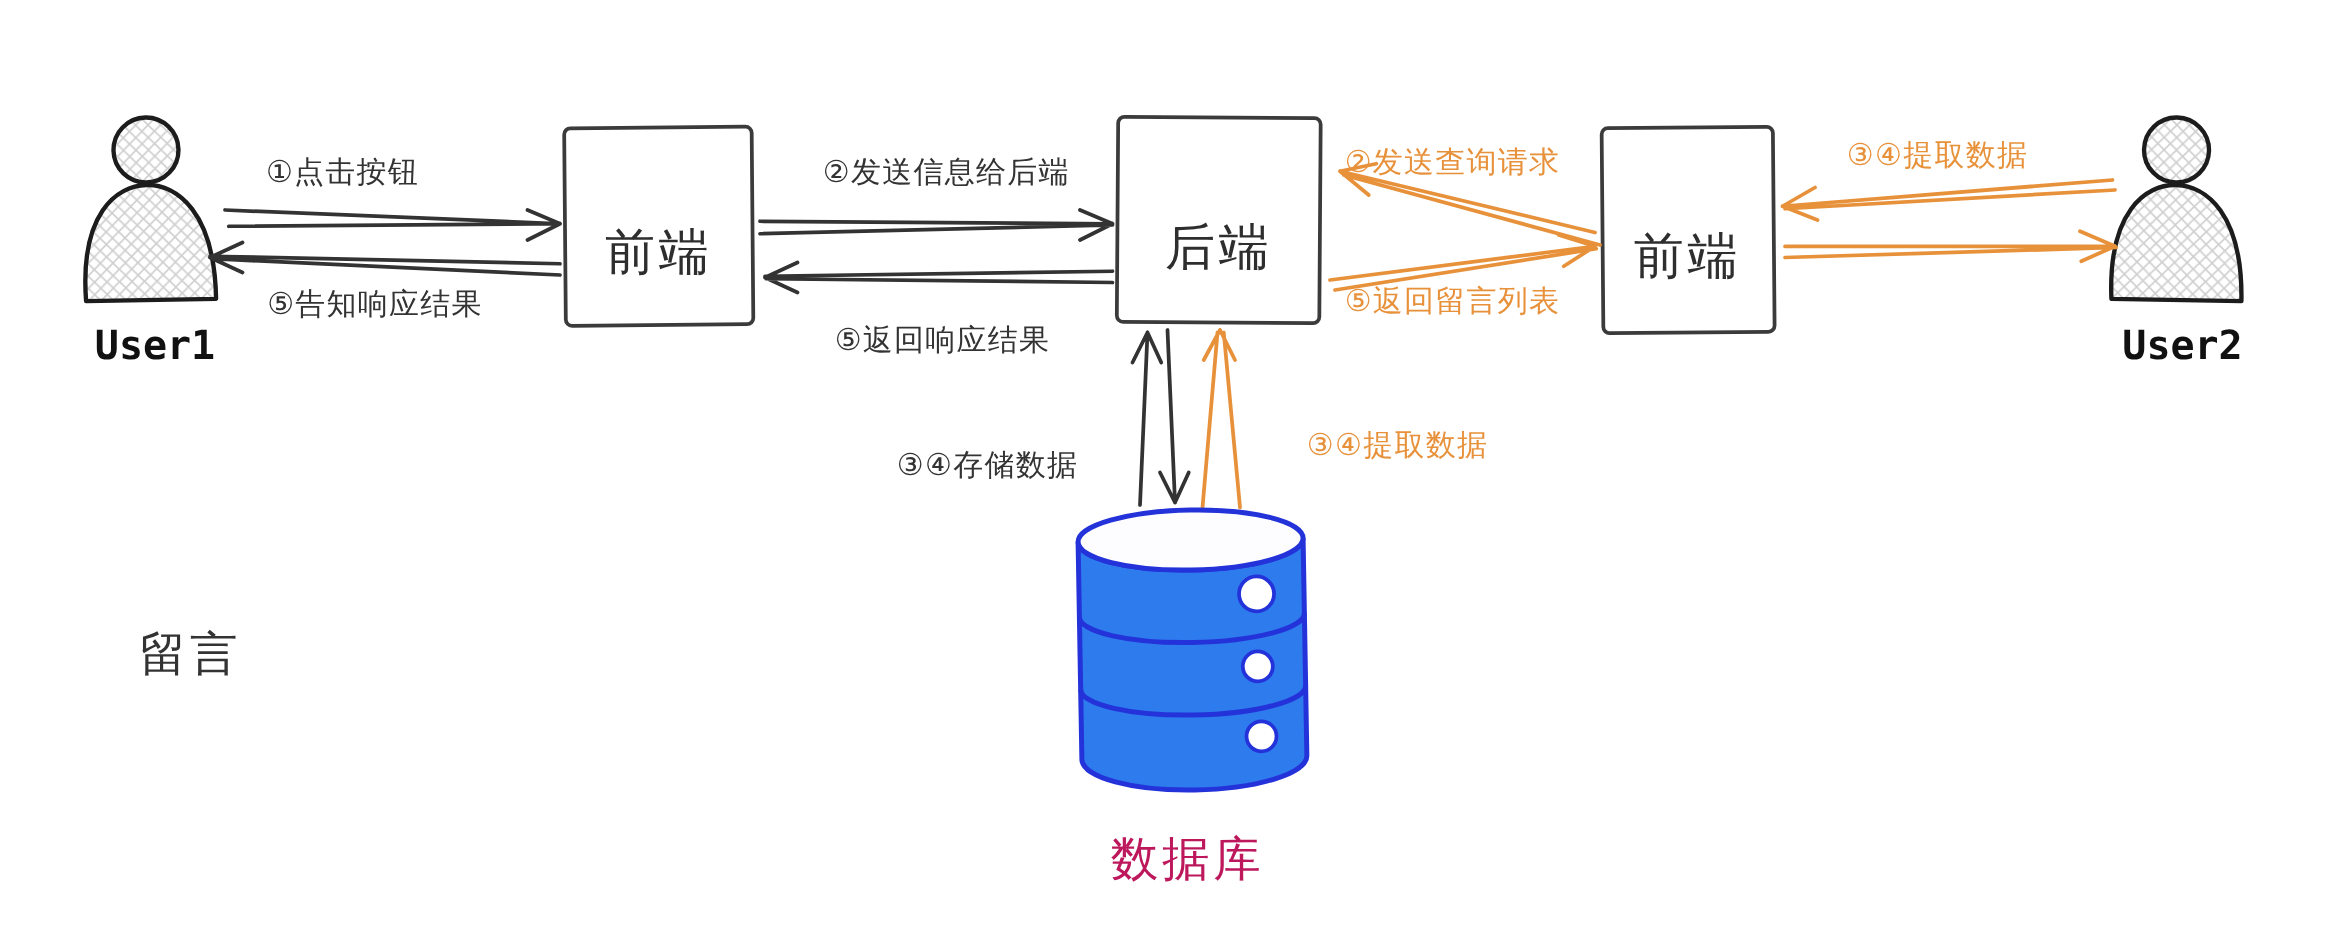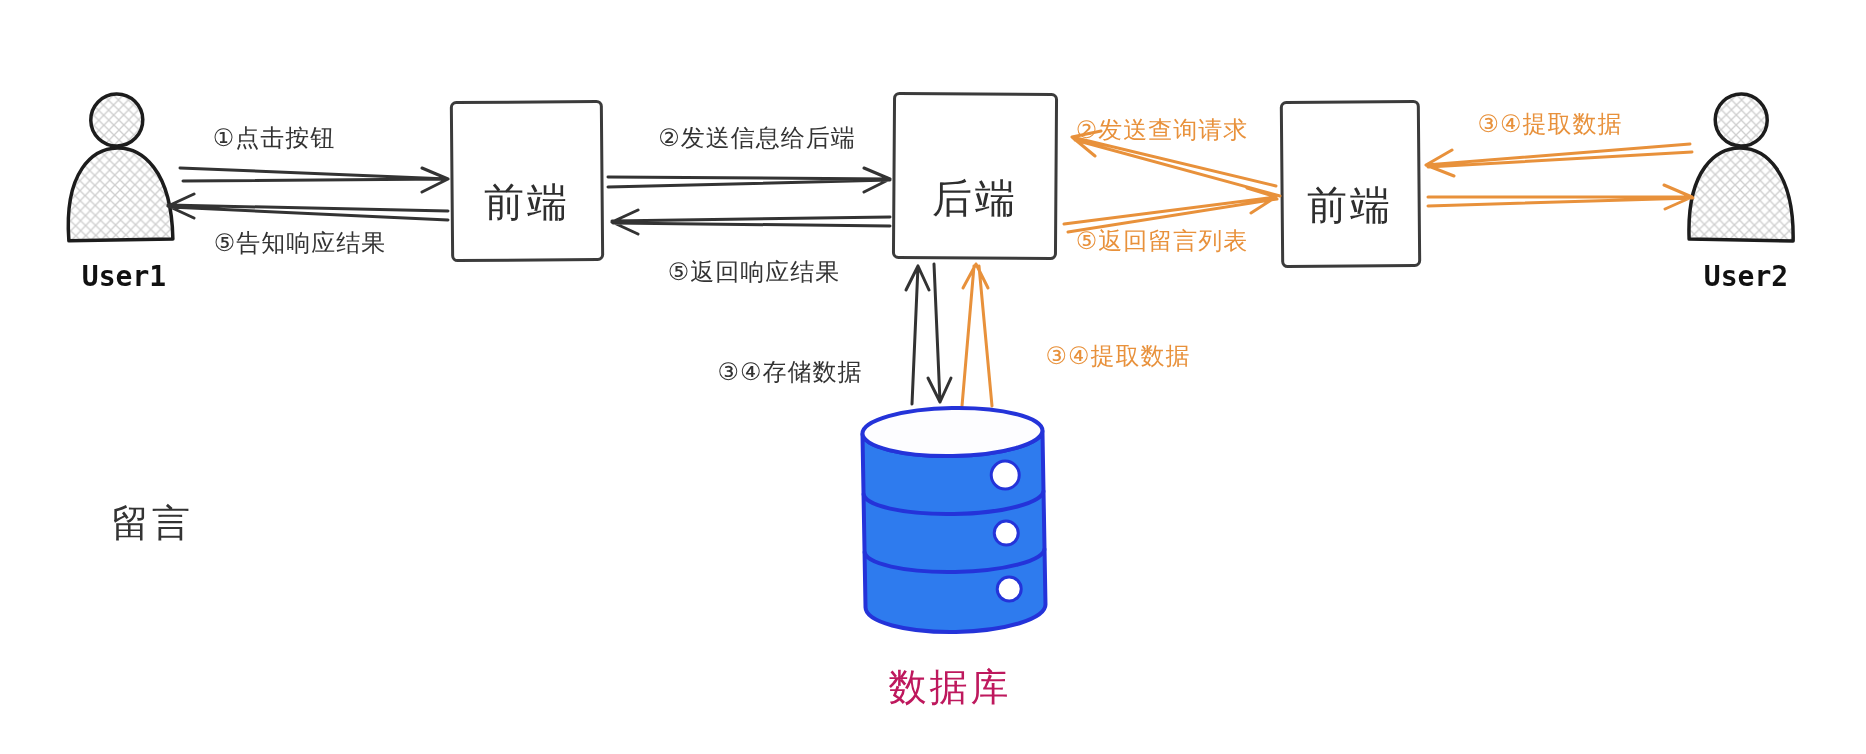--- a/index.html
+++ b/index.html
@@ -21,21 +21,21 @@
   
   .lbl{
     position:absolute;transform:translate(-50%,-50%);
     white-space:nowrap;color:var(--dark);
     font-size:24px;letter-spacing:1px;line-height:1.1;
   }
   .lbl.orange{color:var(--orange);}
   .node-label{font-size:40px;letter-spacing:3px;color:#2e2e2e;margin-top:21px;}
   .actor-label{
     font-family:"DejaVu Sans Mono", monospace;
-    font-weight:bold;font-size:28px;color:#111111;letter-spacing:0;
+    font-weight:bold;font-size:32px;color:#111111;letter-spacing:0;
   }
   .db-label{font-size:38px;letter-spacing:3px;color:#be185d;}
   .section-title{font-size:38px;letter-spacing:3px;}
   .section-title.orange{font-weight:600;}
 
   
   .wire{fill:none;stroke-linecap:round;stroke-linejoin:round;}
   .darkW{stroke:var(--dark);stroke-width:3;}
   .orangeW{stroke:var(--orange);stroke-width:3;}
   .boxShape{fill:#ffffff;stroke:#3b3b3b;stroke-width:3;}

